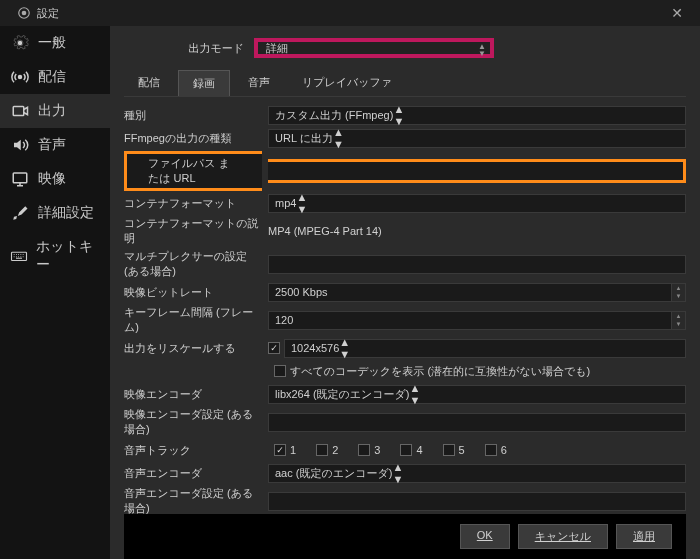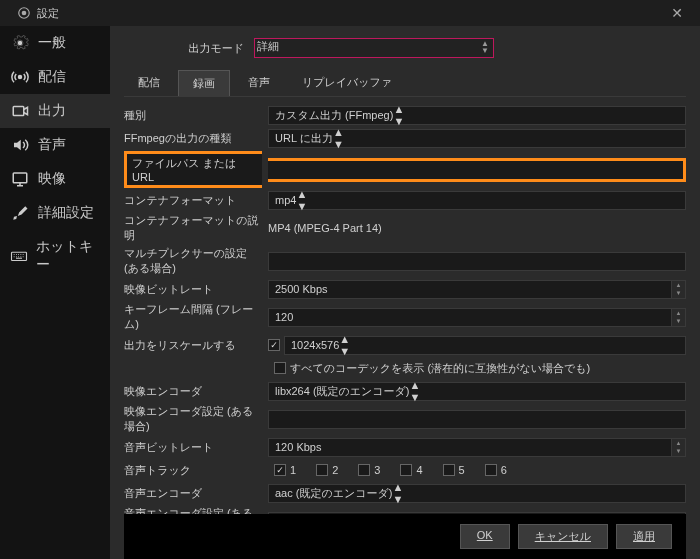--- a/index.html
+++ b/index.html
@@ -10,36 +10,36 @@
 .titlebar .close { font-size: 14px; color: #aaa; cursor: pointer; }
 .main { flex: 1; display: flex; overflow: hidden; }
 .sidebar { width: 110px; background: #131313; display: flex; flex-direction: column; }
 .sidebar-item { display: flex; align-items: center; padding: 8px 10px; cursor: pointer; color: #c8c8c8; }
 .sidebar-item.active { background: #2a2a2a; }
 .sidebar-item .icon { width: 20px; height: 18px; margin-right: 8px; display: flex; align-items: center; justify-content: center; }
 .sidebar-item .label { font-size: 14px; }
 .content { flex: 1; background: #2b2b2b; padding: 12px 14px 0 14px; display: flex; flex-direction: column; overflow: hidden; }
 .top-row { display: flex; align-items: center; margin-bottom: 12px; }
 .top-row .lbl { text-align: right; width: 120px; margin-right: 10px; }
-.select { flex: 1; background: #222; border: 1px solid #be185d; height: 20px; display: flex; align-items: flex-start; padding: 0 2px; position: relative; }
+.select { flex: 1; background: #222; border: 4px solid #be185d; height: 20px; display: flex; align-items: center; padding: 0 8px; position: relative; }
 .select.small { width: 240px; flex: none; }
 .select .caret { position: absolute; right: 4px; top: 1px; font-size: 8px; color: #999; display: flex; flex-direction: column; line-height: 7px; }
 .tabs { display: flex; border-bottom: 1px solid #3a3a3a; margin-bottom: 8px; }
 .tab { padding: 5px 14px; cursor: pointer; background: #2b2b2b; font-size: 11px; margin-right: 4px; }
 .tab.active { background: #3a3a3a; border: 1px solid #555; border-bottom: none; }
 .form { flex: 1; overflow: auto; }
 .row { display: flex; align-items: center; margin-bottom: 3px; min-height: 20px; }
 .row .lbl { width: 138px; margin-right: 6px; font-size: 11px; }
 .row .fld { flex: 1; display: flex; align-items: center; }
 .input { background: #1a1a1a; border: 1px solid #3a3a3a; height: 19px; width: 100%; display: flex; align-items: center; padding: 0 6px; position: relative; color: #d0d0d0; }
 .spin { position: absolute; right: 0; top: 0; bottom: 0; width: 14px; display: flex; flex-direction: column; }
 .spin div { flex: 1; display: flex; align-items: center; justify-content: center; font-size: 6px; color: #888; background: #2a2a2a; border-left: 1px solid #3a3a3a; }
 .row.hl .lbl, .row.hl .fld .input { border: 3px solid #ff8c1a; }
 .row.hl { margin: 2px 0;}
-.row.hl .lbl { padding: 2px 5px; border-right: none; width: 138px; background: #1a1a1a; }
+.row.hl .lbl { padding: 2px 21px; border-right: none; width: 138px; background: #1a1a1a; }
 .row.hl .fld .input { border-left: none; height: 24px;}
 .checkbox { width: 12px; height: 12px; background: #1a1a1a; border: 1px solid #666; display: inline-flex; align-items: center; justify-content: center; margin-right: 4px; font-size: 9px; color: #ddd; }
 .cbrow { display: flex; align-items: center; margin-left: 6px; text-align: right; }
 .tracks { display: flex; gap: 14px; }
 .buttons { display: flex; justify-content: flex-end; gap: 8px; padding: 10px 14px; background: #000000; text-decoration: underline; }
 .btn { background: #3a3a3a; border: 1px solid #555; padding: 4px 16px; cursor: pointer; font-size: 11px; color: #d0d0d0; }
 </style>
 </head>
 <body>
 
@@ -236,32 +236,20 @@
         </div>
       <div class="row">
           <span class="lbl">映像エンコーダ設定 (ある場合)</span>
           <div class="fld">
             <div class="input">
               <span></span>
             </div>
           </div>
         </div>
       <div class="row">
-          <span class="lbl">音声ビットレート</span>
-          <div class="fld">
-            <div class="input">
-              <span>120 Kbps</span>
-              <div class="spin">
-                <div>▲</div>
-                <div>▼</div>
-              </div>
-            </div>
-          </div>
-        </div>
-      <div class="row">
           <span class="lbl">音声トラック</span>
           <div class="fld tracks">
         <span class="cbrow">
               <span class="checkbox">✓</span>
               <span>1</span>
             </span>
         <span class="cbrow">
               <span class="checkbox"></span>
               <span>2</span>
             </span>

